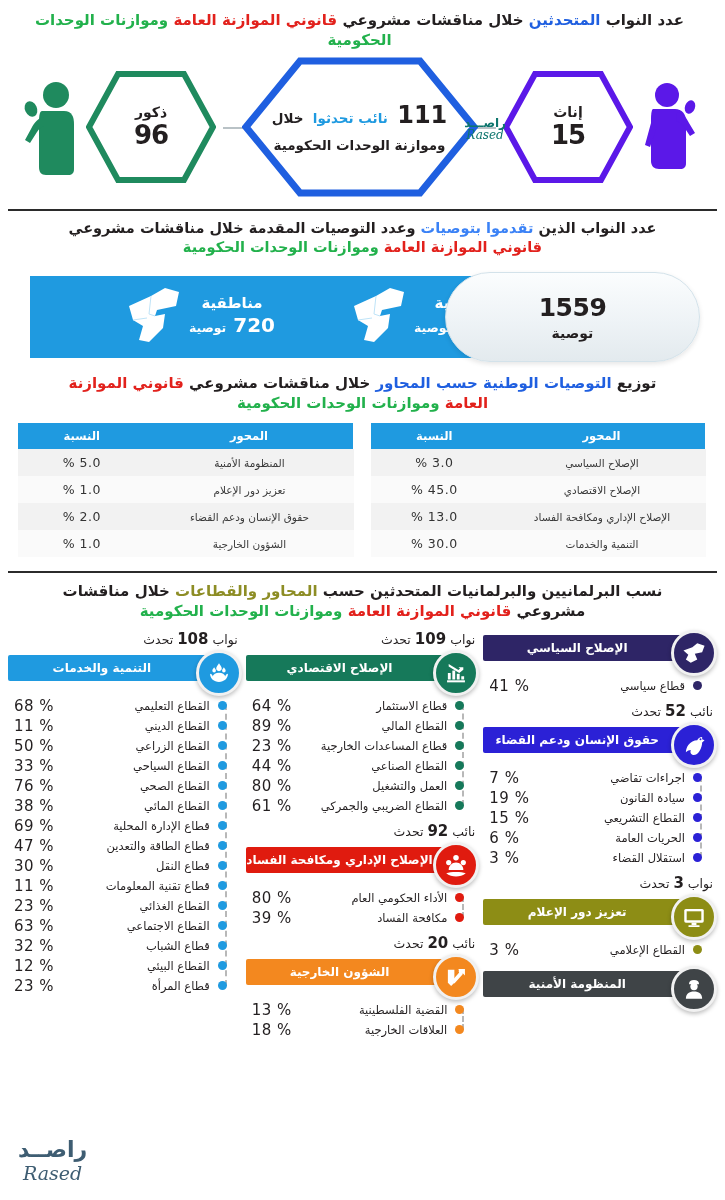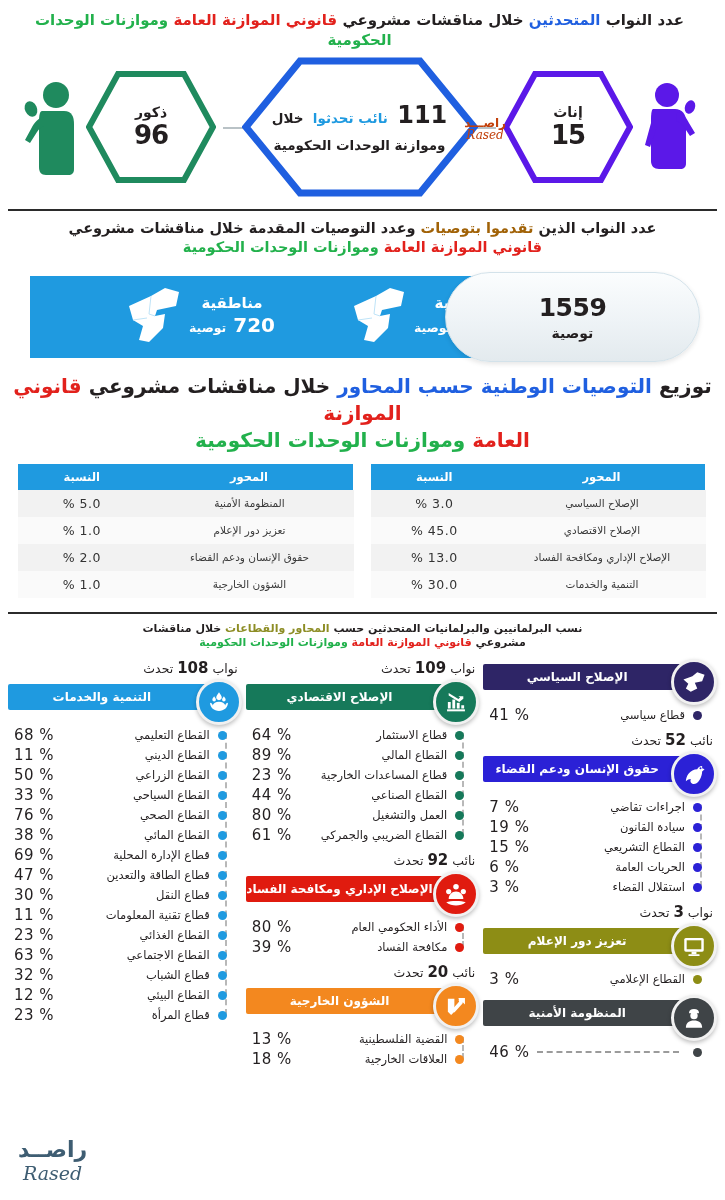--- a/index.html
+++ b/index.html
@@ -8,21 +8,21 @@
   body{
     width:725px; height:1200px; position:relative; overflow:hidden;
     font-family:"DejaVu Sans","Liberation Sans",sans-serif;
     color:#231f20;
   }
   .page{ width:725px; height:1200px; position:relative; }
 
   
   .title-line{ text-align:center; font-weight:bold; line-height:1.35; }
   .t-blk{color:#231f20;} .t-blue{color:#1f5fe0;} .t-red{color:#e2211c;}
-  .t-green{color:#22b14c;} .t-olive{color:#8d8d25;} .t-cyan{color:#a16207;}
+  .t-green{color:#22b14c;} .t-olive{color:#8d8d25;} .t-cyan{color:#3b82f6;}
 
   .rule{ height:2px; background:#2b2b2b; margin:0 8px; }
 
   
   .sec1{ padding:6px 14px 0 8px; }
   .hdr1{ font-size:15px; padding:4px 4px 0 4px; }
   .hexrow{ position:relative; height:140px; margin-top:6px; }
   .hex{ position:absolute; display:flex; flex-direction:column;
         align-items:center; justify-content:center; text-align:center; }
   .hexshape{ position:absolute; inset:0; }
@@ -31,21 +31,21 @@
 
   .hexPurple .hex-in{ color:#231f20; }
   .hex-lbl{ font-size:14px; font-weight:bold; }
   .hex-num{ font-size:26px; font-weight:bold; letter-spacing:-1px; }
   .hex-big-num{ font-size:24px; font-weight:bold; color:#231f20;}
   .hexBlueTxt{ font-size:13.5px; line-height:1.55; font-weight:bold; }
   .ltblue{ color:#1f9ae0; }
 
   .silh{ position:absolute; }
 
-  .wm{ position:absolute; text-align:center; line-height:1.0; color:#c2410c;
+  .wm{ position:absolute; text-align:center; line-height:1.0; color:#0f766e;
        font-size:12px; z-index:3;}
   .wm .ar{ font-weight:bold; letter-spacing:1px; }
   .wm .en{ font-style:italic; font-family:"DejaVu Serif","Liberation Serif",serif; font-size:12px;}
 
   
   .sec2{ padding:8px 10px 0 10px; }
   .hdr2{ font-size:14.5px; }
   .banner-wrap{ position:relative; height:95px; margin-top:12px; }
   .blue-band{ position:absolute; left:20px; right:190px; top:6px; height:82px;
               background:#1f9ae0; border-radius:0 48px 48px 0; }
@@ -57,34 +57,34 @@
   .pill .n{ font-size:25px; font-weight:bold; letter-spacing:-.5px; }
   .pill .u{ font-size:14px; font-weight:bold; margin-top:3px; }
   .bgroup{ position:absolute; top:14px; color:#fff; text-align:center; display:flex; align-items:center; gap:6px;}
   .bgroup .txt{ text-align:center; line-height:1.25; }
   .bgroup .l1{ font-size:15px; font-weight:bold; }
   .bgroup .l2{ font-size:20px; font-weight:bold; }
   .bgroup .l2 small{ font-size:12.5px; font-weight:bold; }
 
   
   .sec3{ padding:8px 10px 0 10px; }
-  .hdr3{ font-size:20px; }
+  .hdr3{ font-size:15px; }
   .tables{ display:flex; gap:16px; margin-top:10px; padding:0 8px; }
   table{ border-collapse:collapse; width:50%; table-layout:fixed; }
   th{ background:#1f9ae0; color:#fff; font-size:11.5px; font-weight:bold;
       padding:6px 4px; text-align:center; border-right:2px solid #fff; }
   th:last-child{ border-right:none; }
   td{ font-size:10.5px; padding:6px 6px; text-align:center; color:#3a3a3a; }
   td.pct{ font-size:12.5px; color:#333; letter-spacing:.5px; }
   tbody tr:nth-child(odd){ background:#f2f2f2; }
   tbody tr:nth-child(even){ background:#fafafa; }
 
   
   .sec4{ padding:8px 8px 0 8px; }
-  .hdr4{ font-size:11px; }
+  .hdr4{ font-size:15px; }
   .cols{ display:flex; gap:4px; margin-top:8px; align-items:flex-start; }
   .col{ width:33.33%; position:relative; }
 
   .grp{ margin-bottom:6px; position:relative; }
   .grp-count{ font-size:12.5px; text-align:right; padding-right:4px; margin-bottom:2px;}
   .grp-count b{ font-size:15px;margin-top:22px; }
   .badge-row{ position:relative; height:38px; }
   .badge-bar{ position:absolute; right:30px; left:0; top:5px; height:26px;
               display:flex; align-items:center; justify-content:center;
               color:#fff; font-size:12px; font-weight:bold; padding:0 22px 0 6px;
@@ -379,27 +379,20 @@
             <div class="badge-row">
               <div class="badge-bar" style="background: rgb(63, 68, 71);">المنظومة الأمنية</div>
               <div class="badge-circle" style="background: rgb(63, 68, 71);">
                 <svg viewBox="0 0 32 32">
                   <path fill="#fff" d="M16 5c-4 0-6 2-6 4v1h12V9c0-2-2-4-6-4z"></path>
                   <circle cx="16" cy="13" r="4.5" fill="#fff"></circle>
                   <path fill="#fff" d="M6 28c0-6 4-9 10-9s10 3 10 9z"></path>
                 </svg>
               </div>
             </div>
-            <div class="items">
-              <div class="lonely">
-                <span class="dot" style="background: rgb(63, 68, 71);"></span>
-                <span class="lead"></span>
-                <span class="ipct">46 %</span>
-              </div>
-            </div>
           </div>
         </div>
       <div class="col" id="col-middle">
           <div class="grp">
             <div class="grp-count"><span>نواب</span> <b>109</b> <span>تحدث</span></div>
             <div class="badge-row">
               <div class="badge-bar" style="background: rgb(22, 121, 90);">الإصلاح الاقتصادي</div>
               <div class="badge-circle" style="background: rgb(22, 121, 90);">
                 <svg viewBox="0 0 32 32">
                   <path fill="#fff" d="M5 25h22v2.5H5z"></path>

